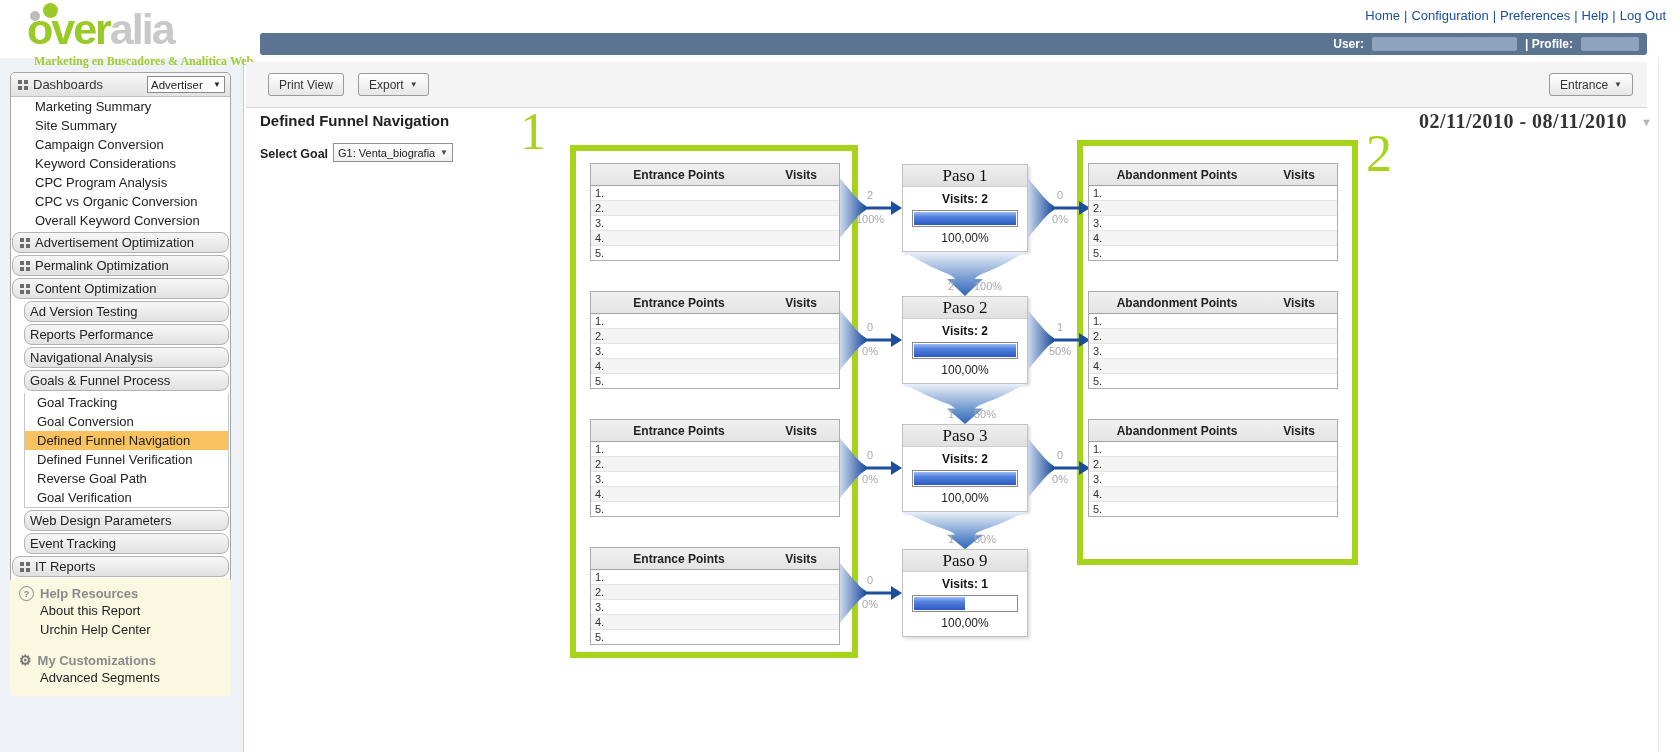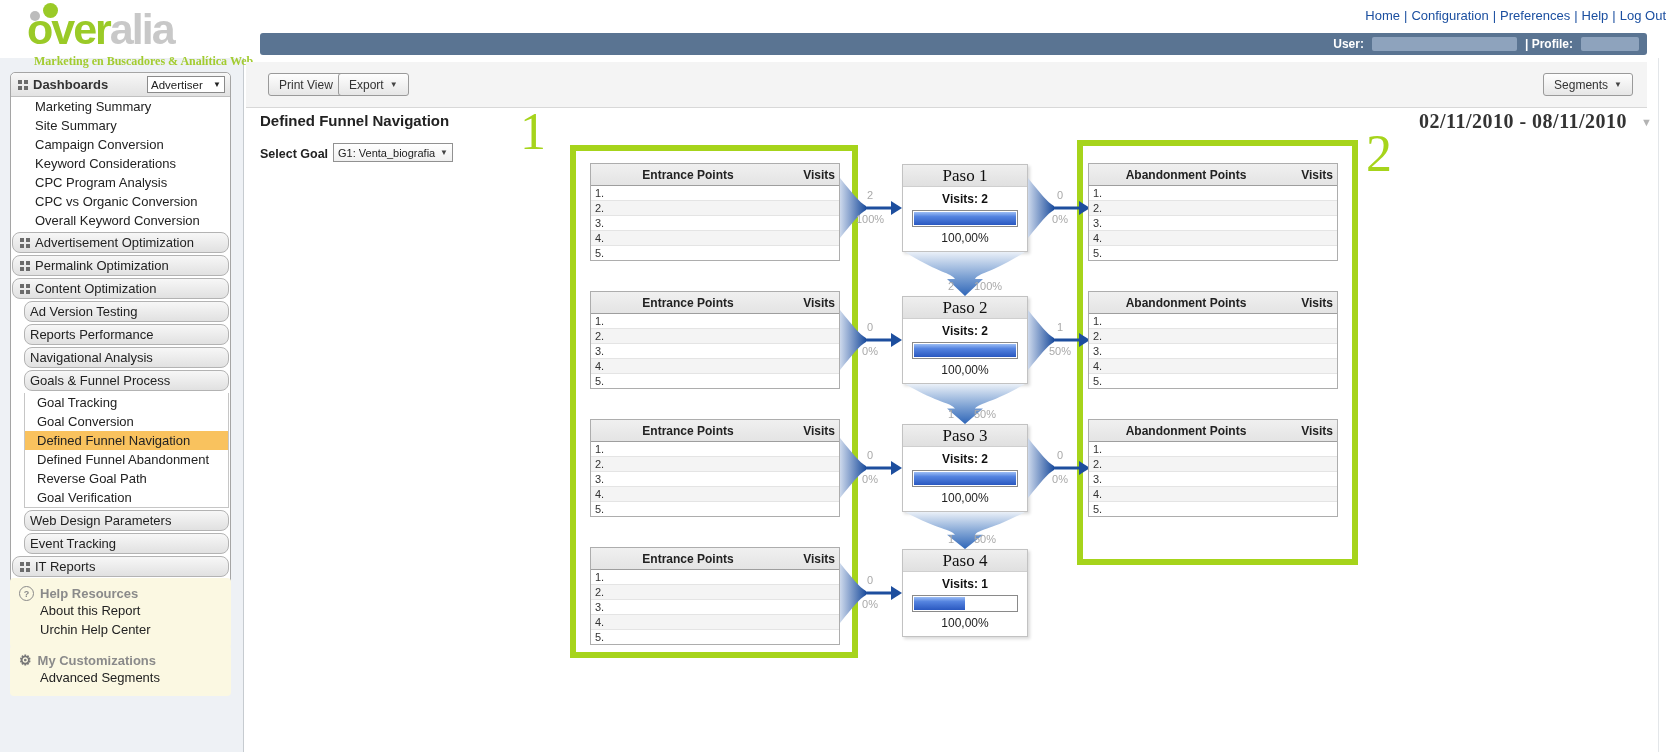--- a/index.html
+++ b/index.html
@@ -23,21 +23,21 @@
   .topnav .sep{color:#1b4fa0;margin:0 4px;}
   .userbar{left:260px;top:33px;width:1387px;height:22px;background:#5a7492;border-radius:3px;display:flex;align-items:center;justify-content:flex-end;padding-right:8px;box-sizing:border-box;}
   .userbar .lbl{color:#fff;font-size:12px;font-weight:bold;white-space:nowrap;}
   .blur1{width:145px;height:14px;background:#8ea3bd;border-radius:2px;margin:0 8px;}
   .blur2{width:58px;height:14px;background:#8ea3bd;border-radius:2px;margin-left:8px;}
 
   
   .sidepanel{left:10px;top:72px;width:221px;background:#fff;border:1px solid #a5a5a5;border-radius:5px;padding-bottom:4px;box-sizing:border-box;}
   .dash-head{height:23px;display:flex;align-items:center;padding:0 5px;background:linear-gradient(#f7f7f7,#e2e2e2);border-bottom:1px solid #c0c0c0;border-radius:5px 5px 0 0;}
   .grid-icon{display:inline-block;width:4px;height:4px;background:#6b6b6b;box-shadow:6px 0 0 #6b6b6b,0 6px 0 #6b6b6b,6px 6px 0 #6b6b6b;margin:-5px 11px 0 2px;}
-  .dash-title{font-size:13px;color:#333;font-weight:bold;}
+  .dash-title{font-size:13px;color:#333;}
   .mini-select{margin-left:auto;width:78px;height:17px;border:1px solid #8a8a8a;background:#fff;font-size:11.5px;color:#222;display:flex;align-items:center;padding:0 3px;box-sizing:border-box;cursor:pointer;}
   .mini-select .car{margin-left:auto;font-size:8px;color:#222;}
   .side-item{font-size:13px;color:#222;padding:2px 0 2px 24px;cursor:pointer;white-space:nowrap;}
   .side-section{margin:2px 1px;height:19px;display:flex;align-items:center;background:linear-gradient(#f7f7f7,#e1e1e1);border:1px solid #b3b3b3;border-radius:8px;font-size:13px;color:#222;padding:0 5px;cursor:pointer;}
   .side-section.indent{margin-left:13px;}
   .goalpanel{margin:0 1px 0 13px;border:1px solid #c6c6c6;border-top:none;background:#fff;}
   .goal-item{font-size:13px;color:#222;padding:2px 2px 2px 12px;cursor:pointer;}
   .goal-item.sel{background:#f9c25e;}
   .yellowbox{left:10px;width:221px;background:#fbf8e2;border-radius:4px;padding:8px 0 9px 0;box-sizing:border-box;}
   .ybox-head{display:flex;align-items:center;padding-left:9px;font-size:13px;font-weight:bold;color:#8a8a8a;}
@@ -56,21 +56,21 @@
   .selgoal-lbl{left:260px;top:147px;font-size:12.5px;font-weight:bold;color:#222;}
   .goal-select{left:333px;top:143px;width:120px;height:19px;border:1px solid #919191;background:linear-gradient(#fff,#f0f0f0);font-size:11px;color:#222;display:flex;align-items:center;padding:0 4px;box-sizing:border-box;cursor:pointer;}
   .goal-select .car{margin-left:auto;font-size:8px;color:#444;}
 
   
   .greenbox{border:6px solid #a6d41b;box-sizing:border-box;background:transparent;}
   .ann{font-family:"Liberation Serif",serif;font-size:52px;color:#a6d41b;line-height:1;}
   .vtable{width:250px;background:#fff;border:1px solid #adadad;box-sizing:border-box;}
   .vt-head{height:21px;background:linear-gradient(#f0f0f0,#e4e4e4);border-bottom:1px solid #9e9e9e;display:flex;align-items:center;font-size:12px;font-weight:bold;color:#222;}
   .vt-title{flex:1;text-align:center;}
-  .vt-visits{width:50px;text-align:right;padding-right:4px;}
+  .vt-visits{width:50px;text-align:right;padding-right:22px;}
   .vt-row{height:14px;font-size:11px;color:#333;padding-left:4px;line-height:14px;border-top:1px solid #e4e4e4;}
   .vt-row.first{border-top:none;}
   .vt-row.even{background:#f4f4f4;}
   .paso{width:126px;height:88px;background:#fff;border:1px solid #c2c2c2;box-shadow:2px 2px 3px rgba(0,0,0,0.15);box-sizing:border-box;}
   .paso-head{height:21px;background:linear-gradient(#efefef,#e0e0e0);border-bottom:1px solid #cfcfcf;font-family:"Liberation Serif",serif;font-size:17px;color:#111;text-align:center;line-height:21px;}
   .paso-visits{margin-top:5px;text-align:center;font-size:12px;font-weight:bold;color:#111;}
   .paso-bar{width:102px;height:13px;margin:4px auto 0 auto;border:1px solid #8a8a8a;background:#fff;padding:1px;box-sizing:content-box;}
   .paso-fill{height:100%;background:linear-gradient(180deg,#9dbef5 0%,#5584e0 35%,#2a58c0 100%);}
   .paso-pct{margin-top:4px;text-align:center;font-size:12px;color:#222;}
   .flowlab{font-size:11px;color:#a9a9a9;line-height:13px;}
@@ -156,21 +156,21 @@
         <span>Navigational Analysis</span>
       </div>
     <div class="side-section indent">
         <span>Goals &amp; Funnel Process</span>
       </div>
 
     <div class="goalpanel">
       <div class="goal-item">Goal Tracking</div>
       <div class="goal-item">Goal Conversion</div>
       <div class="goal-item sel">Defined Funnel Navigation</div>
-      <div class="goal-item">Defined Funnel Abandonment</div>
+      <div class="goal-item">Defined Funnel Verification</div>
       <div class="goal-item">Reverse Goal Path</div>
       <div class="goal-item">Goal Verification</div>
     </div>
 
     <div class="side-section indent">
         <span>Web Design Parameters</span>
       </div>
     <div class="side-section indent">
         <span>Event Tracking</span>
       </div>
@@ -194,26 +194,26 @@
         <span class="gear-icon">⚙</span>
         <span>My Customizations</span>
       </div>
     <div class="ybox-item">Advanced Segments</div>
   </div>
 
   <div class="abs toolbar">
     <span class="btn" style="left:22px;">
         <span>Print View</span>
       </span>
-    <span class="btn" style="left:92px;">
+    <span class="btn" style="left:112px;">
         <span>Export</span>
         <span class="car">▼</span>
       </span>
     <span class="btn" style="right:14px;">
-        <span>Segments</span>
+        <span>Entrance</span>
         <span class="car">▼</span>
       </span>
   </div>
 
   <div class="abs rpt-title">Defined Funnel Navigation</div>
 
   <div class="abs datebox">
     <span class="date-text">02/11/2010 - 08/11/2010</span>
     <span class="date-car">▼</span>
   </div>
@@ -292,21 +292,21 @@
   </div>
   <div class="abs paso" style="left:902px;top:424px;">
     <div class="paso-head">Paso 3</div>
     <div class="paso-visits">Visits: 2</div>
     <div class="paso-bar">
         <div class="paso-fill" style="width: 100%;"></div>
       </div>
     <div class="paso-pct">100,00%</div>
   </div>
   <div class="abs paso" style="left:902px;top:549px;">
-    <div class="paso-head">Paso 4</div>
+    <div class="paso-head">Paso 9</div>
     <div class="paso-visits">Visits: 1</div>
     <div class="paso-bar">
         <div class="paso-fill" style="width: 50%;"></div>
       </div>
     <div class="paso-pct">100,00%</div>
   </div>
 
   <svg class="abs" style="left:902px;top:252px;" width="126" height="44" viewBox="0 0 126 44" preserveAspectRatio="none">
     <path d="M3,0 C38,22 48,20 53,27 L45,27 L63,44 L81,27 L73,27 C78,20 88,22 123,0 Z" fill="url(#gv)"></path>
   </svg>

